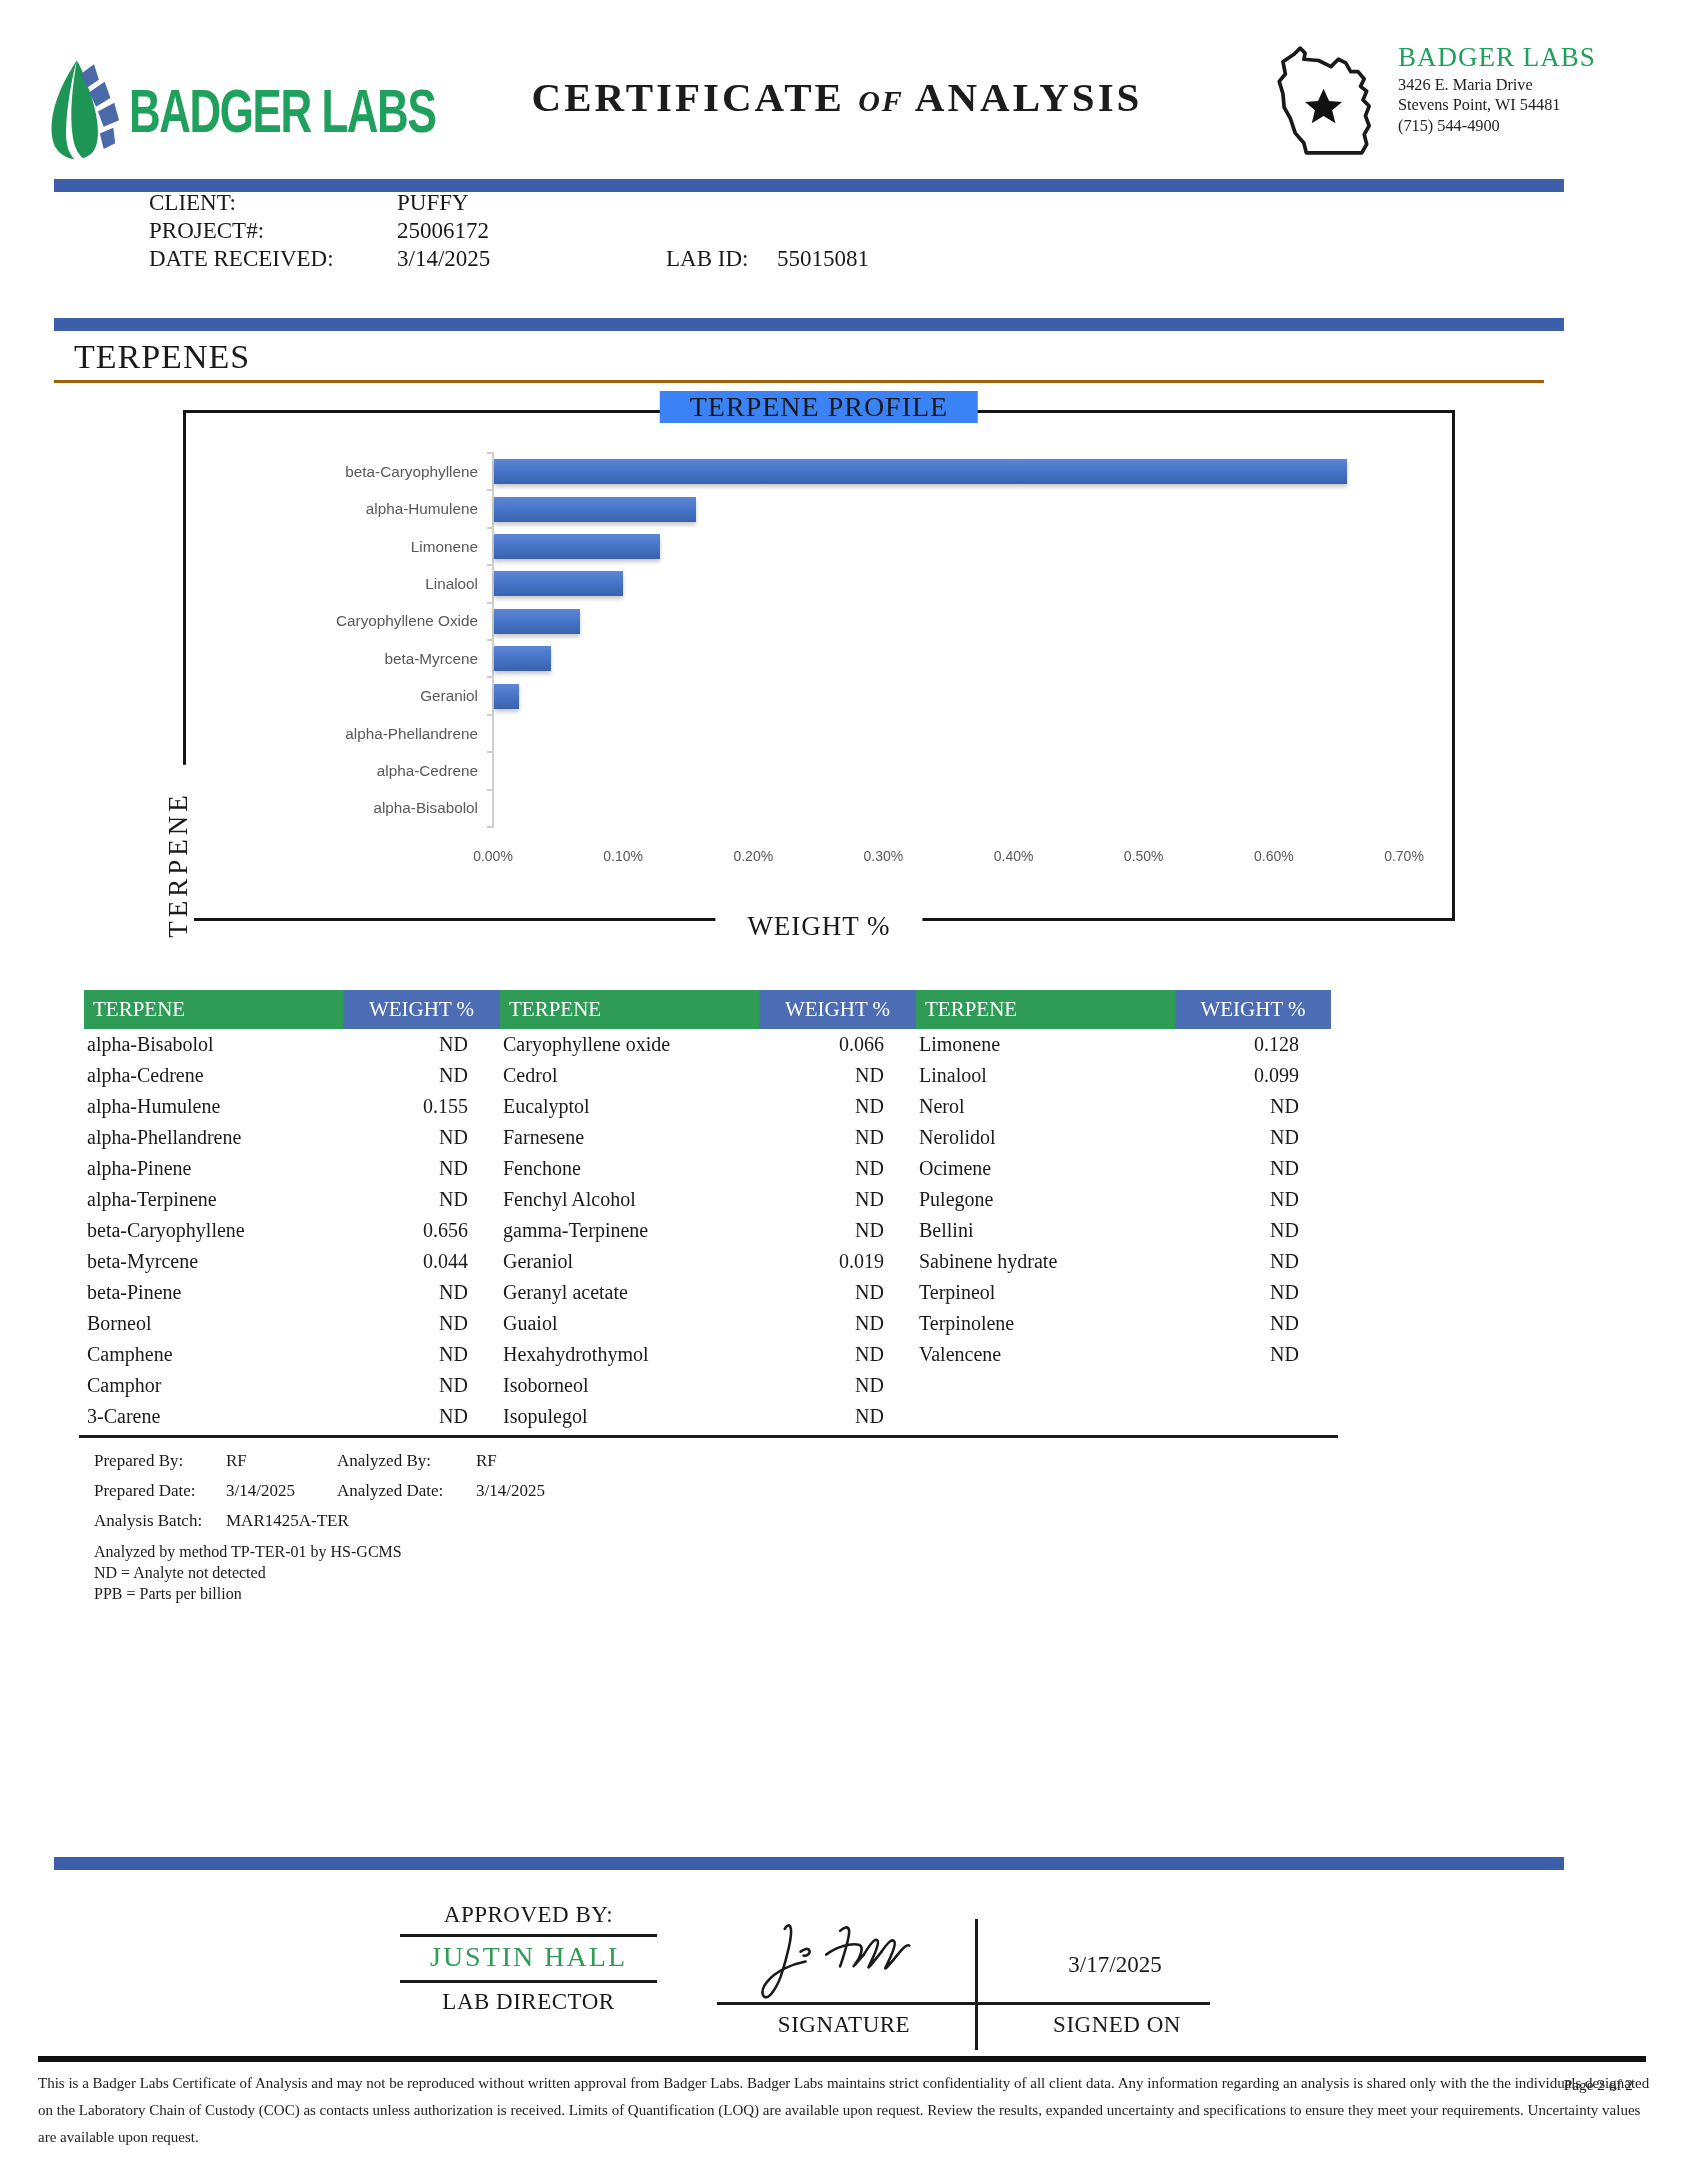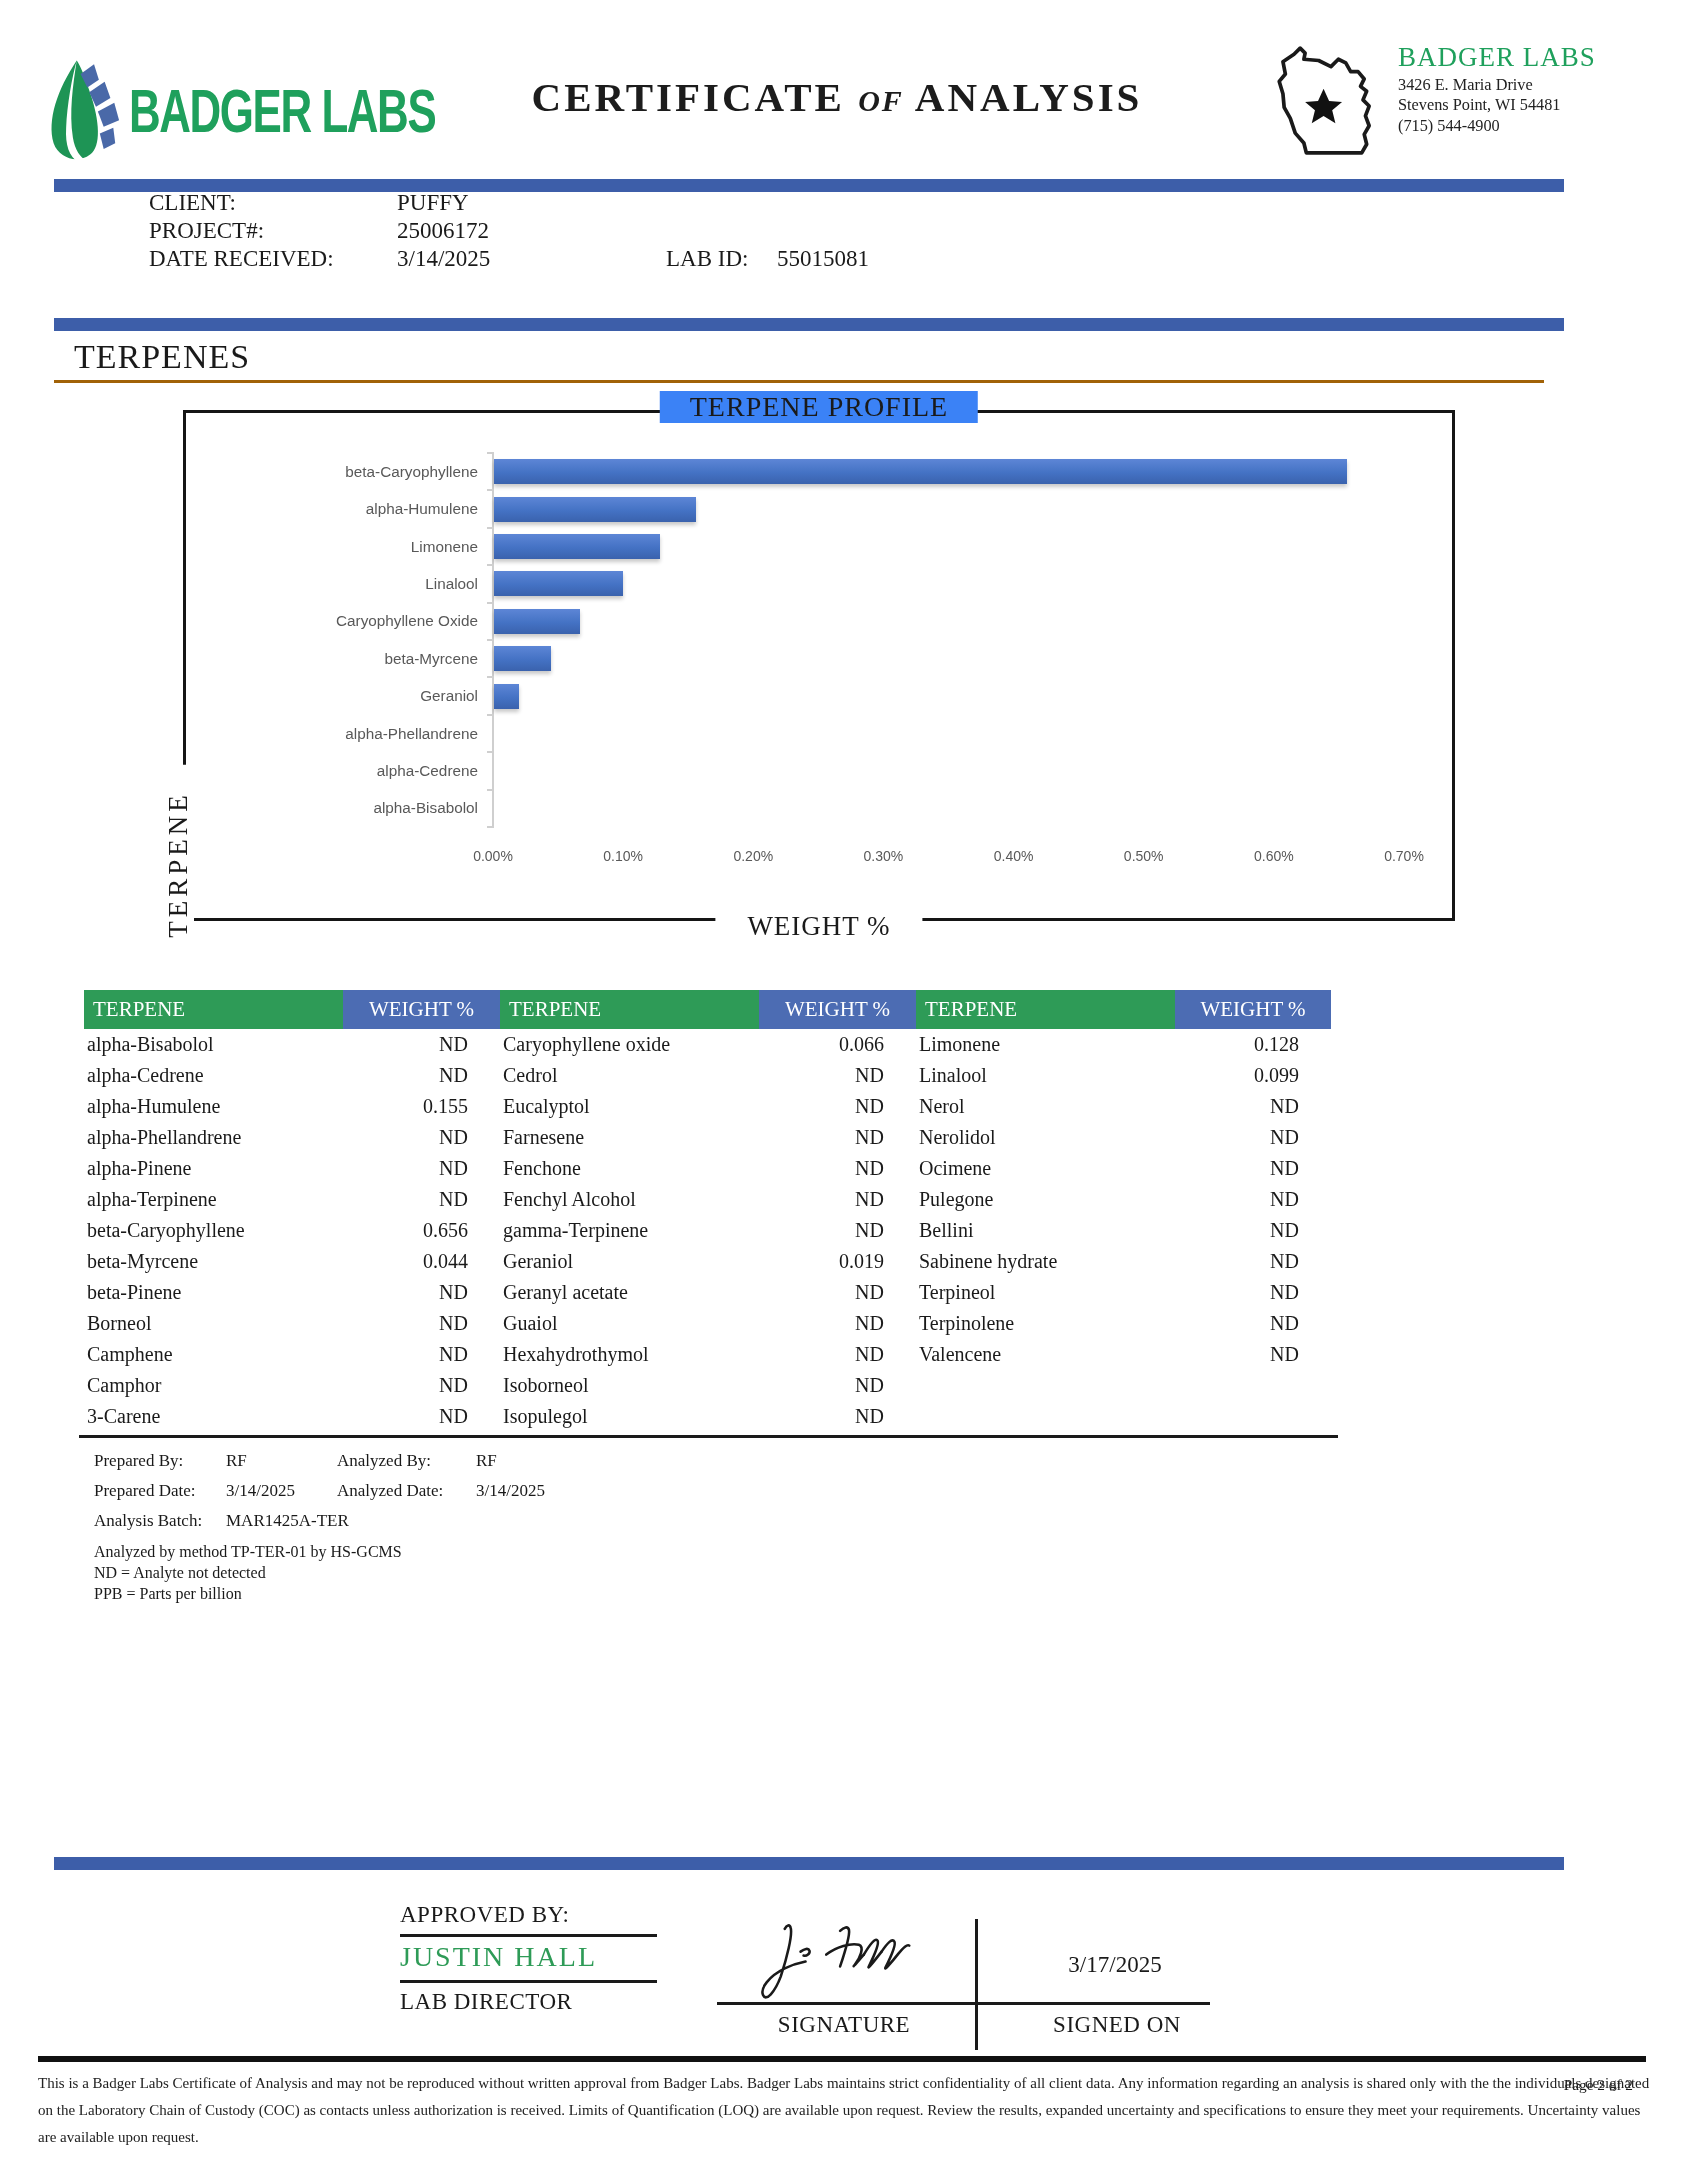--- a/index.html
+++ b/index.html
@@ -72,21 +72,21 @@
   #terp-table .c.val { justify-content:flex-end; padding-right:32px; }
   #table-endline { left:79px; top:1435px; width:1259px; height:2.5px; background:#1a1a1a; }
 
   
   #analysis-info { left:94px; top:1451px; font-size:17px; }
   #analysis-info .grid { display:grid; grid-template-columns:132px 111px 139px auto; row-gap:10px; }
   #analysis-info .notes { margin-top:10px; font-size:16px; line-height:1.32; }
 
   
   .sigline { background:#1a1a1a; height:3px; }
-  #approved-col { left:400px; top:1902px; width:257px; }
+  #approved-col { left:400px; top:1902px; width:257px; text-align:center; }
   #approved-col .ab-label { font-size:23px; letter-spacing:0.5px; }
   #approved-col .line { margin:6px 0 4px; }
   #approver-name { font-size:28px; letter-spacing:2px; color:#2e9b57; }
   #approved-col .line2 { margin:7px 0 6px; }
   #approved-col .role { font-size:23px; letter-spacing:0.5px; }
   #sig-line { left:717px; top:2002px; width:493px; }
   #sig-divider { left:975px; top:1919px; width:2.5px; height:131px; background:#1a1a1a; }
   #signature-img { left:757px; top:1921px; }
   #sig-label { left:844px; top:2012px; transform:translateX(-50%); font-size:23px; letter-spacing:0.5px; }
   #signed-date { left:1115px; top:1952px; transform:translateX(-50%); font-size:23px; }

